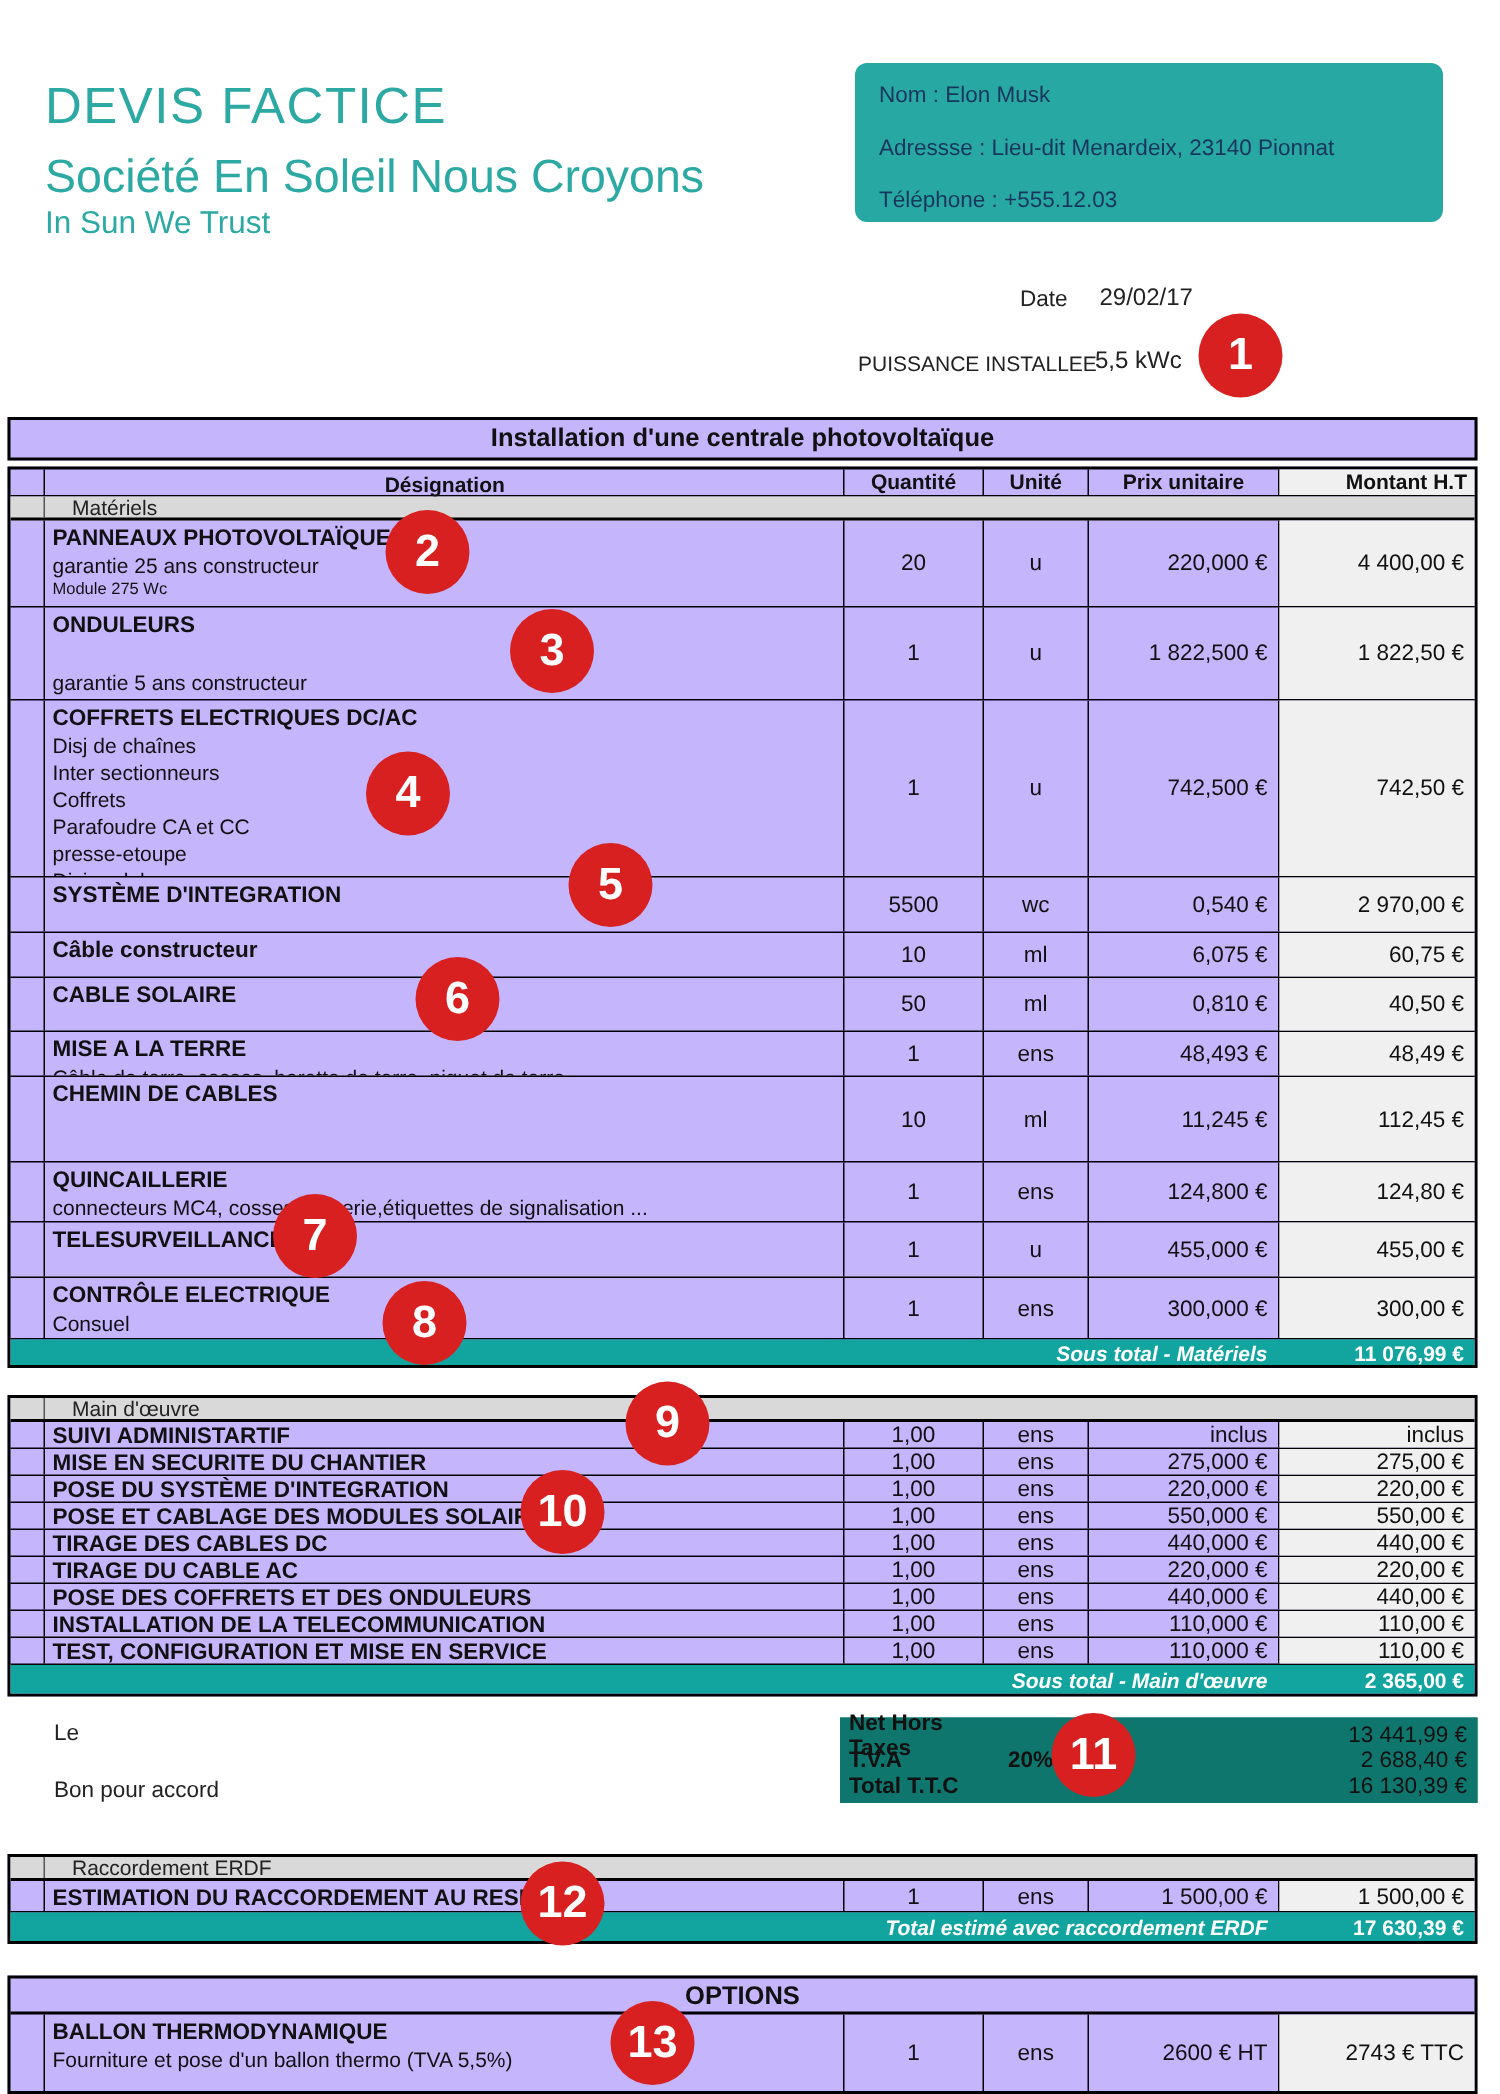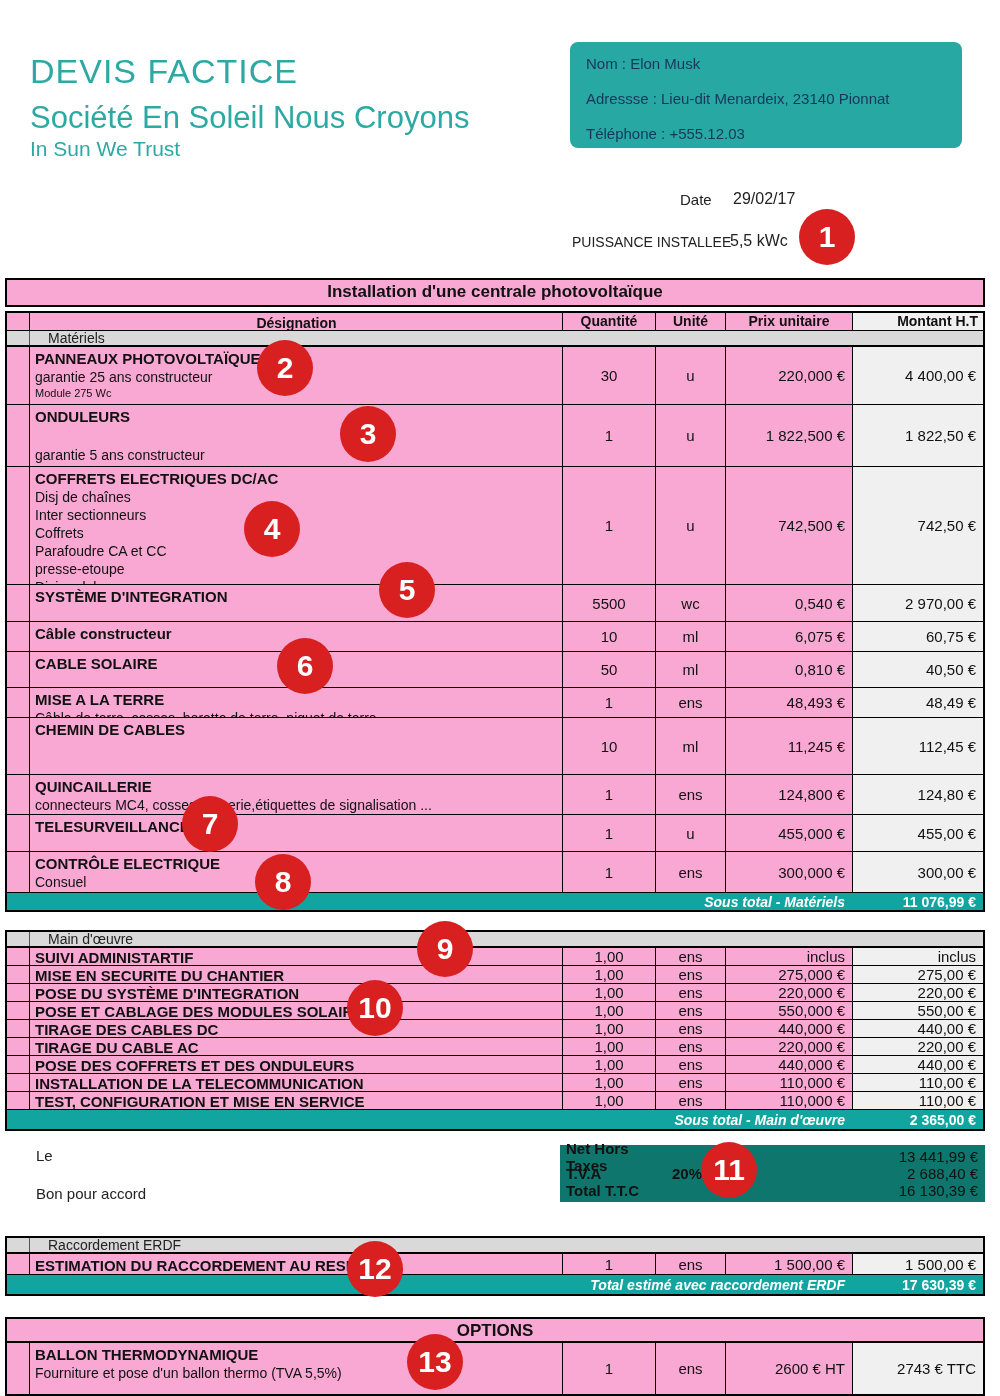--- a/index.html
+++ b/index.html
@@ -16,21 +16,21 @@
   .client-box {
     position:absolute; left:570px; top:42px; width:392px; height:106px;
     background:#28a8a2; border-radius:8px; padding:13px 16px;
     color:#17365d; font-size:15px;
   }
   .client-box .line { margin-bottom:18px; }
   .meta { position:absolute; color:#222; }
   .meta.lbl { font-size:15px; }
   .meta.val { font-weight:normal; font-size:16px; }
   
-  .tbox { position:absolute; left:5px; width:980px; border:2px solid #000; background:#f9a8d4; }
+  .tbox { position:absolute; left:5px; width:980px; border:2px solid #000; background:#c4b5fd; }
   .tbl-title { text-align:center; font-weight:bold; font-size:17px; padding:2px 0 3px 0; }
   .hrow { display:flex; height:18px; border-bottom:1px solid #000; }
   .hcell { font-weight:bold; font-size:14px; text-align:center; line-height:17px; }
   .band { display:flex; align-items:center; background:#d9d9d9; border-bottom:2px solid #000;
           font-size:14px; color:#222; height:16px; }
   .band .b0 { width:23px; height:100%; border-right:1px solid #555; }
   .band .b1 { padding-left:18px; }
   .row { display:flex; border-bottom:1px solid #000; }
   .row:last-child { border-bottom:none; }
   .cell { overflow:hidden; }
@@ -109,21 +109,21 @@
         <div class="b0"></div>
         <div class="b1">Matériels</div>
       </div>
       <div class="row" style="height: 58px;">
         <div class="cell c0"></div>
         <div class="cell c1">
           <div class="rtitle">PANNEAUX PHOTOVOLTAÏQUES</div>
           <div class="rdesc">garantie 25 ans constructeur</div>
           <div class="rsmall">Module  275 Wc</div>
         </div>
-        <div class="cell vcell vcenter c2">30</div>
+        <div class="cell vcell vcenter c2">20</div>
         <div class="cell vcell vcenter c3">u</div>
         <div class="cell vcell vright c4">220,000 €</div>
         <div class="cell vcell vright c5">4 400,00 €</div>
       </div>
       <div class="row" style="height: 62px;">
         <div class="cell c0"></div>
         <div class="cell c1">
           <div class="rtitle">ONDULEURS</div>
           <div class="rdesc push-bottom">garantie 5 ans constructeur</div>
         </div>

